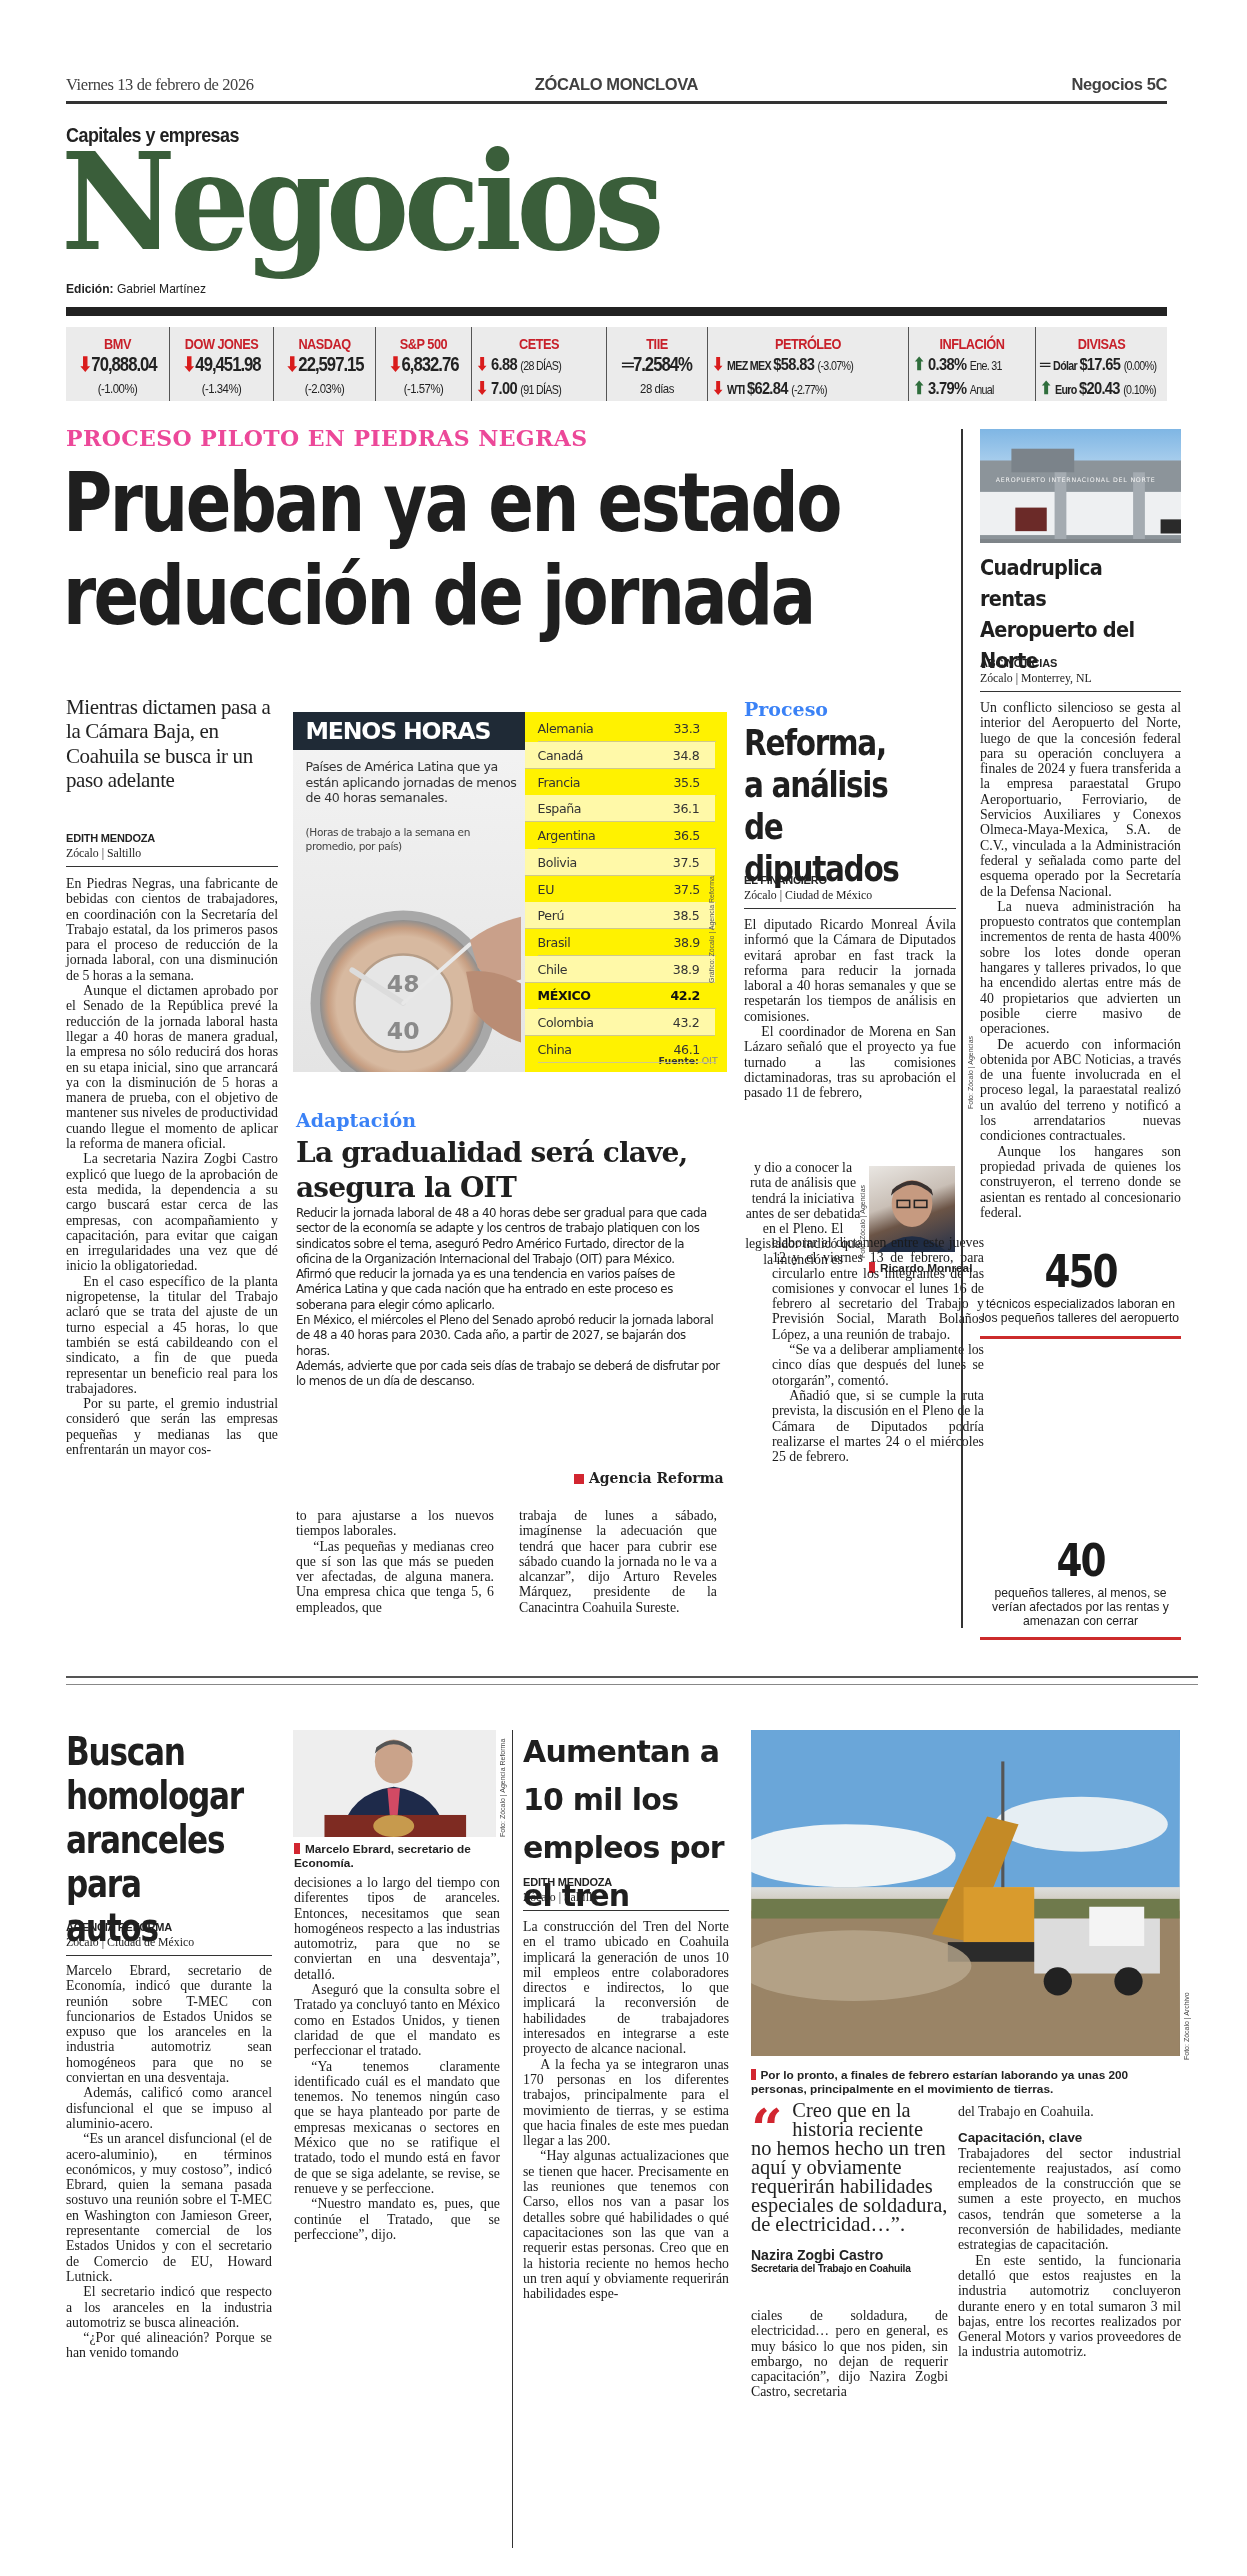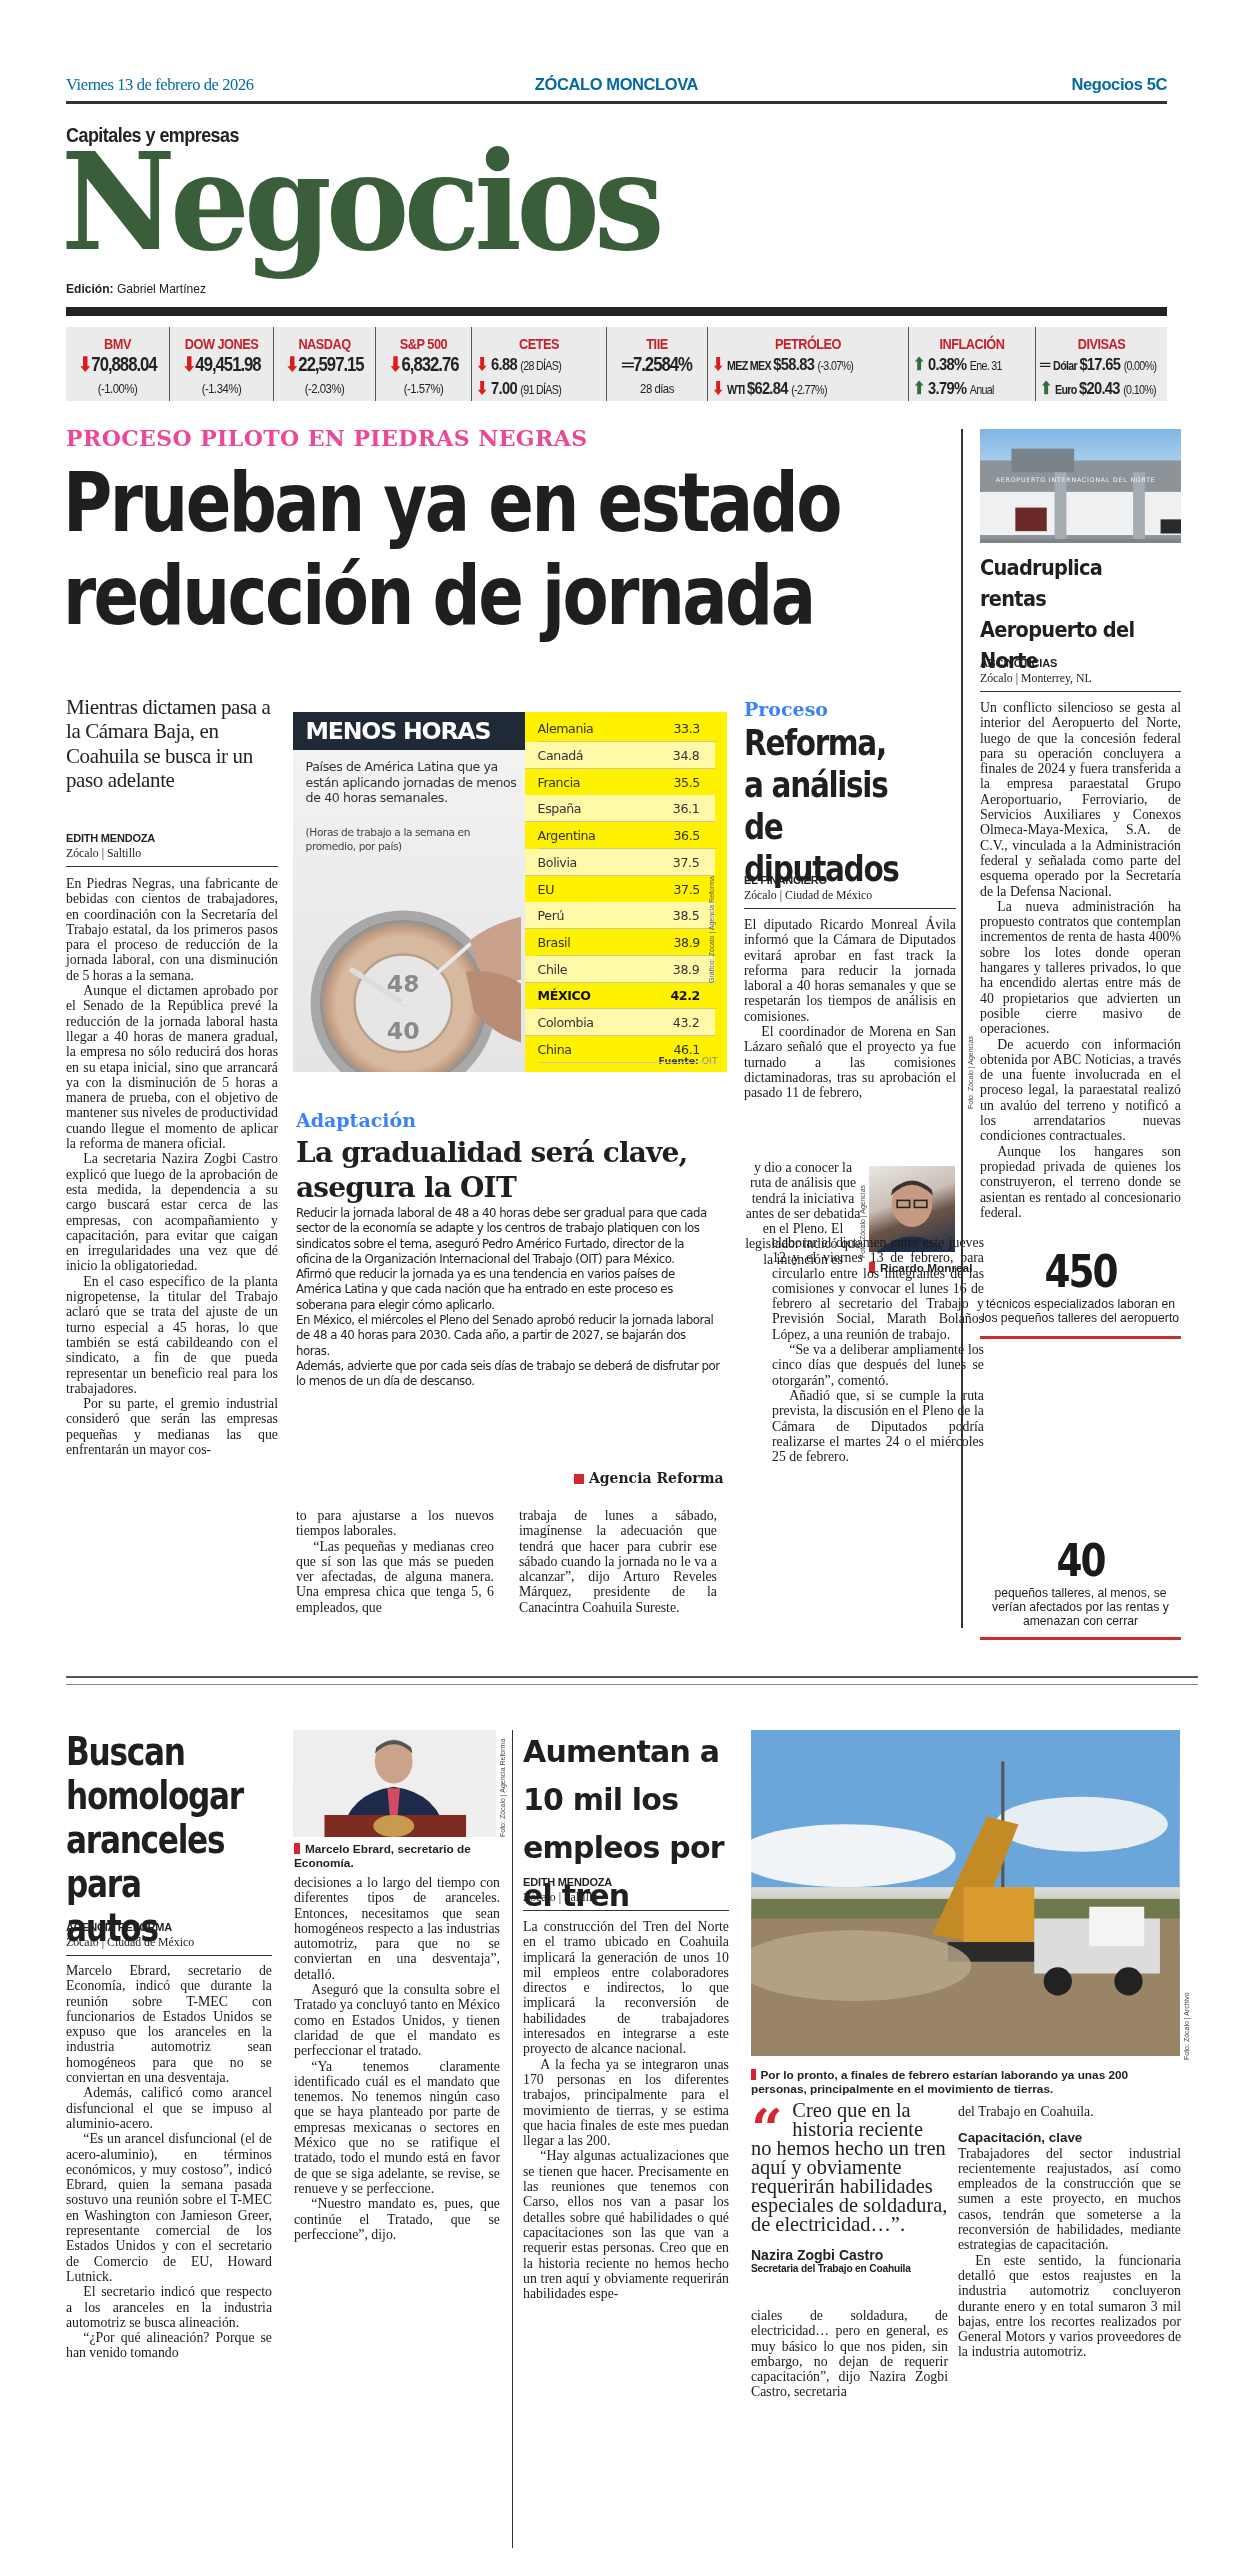--- a/index.html
+++ b/index.html
@@ -2,21 +2,21 @@
 <html style="font-size:12.6px"><head>
 <meta charset="utf-8">
 <style>
   * { box-sizing: border-box; margin: 0; padding: 0; }
   html, body { width: 1248px; height: 2576px; background: #ffffff; overflow: hidden; }
   body { position: relative; font-family: "Liberation Serif", serif; color: #222; }
 
   .abs { position: absolute; }
 
   
-  .topline { left: 66px; top: 75px; width: 1101px; height: 23.6px; font-family: "Liberation Sans", sans-serif; font-size: 16.5px; color: #0369a1; }
+  .topline { left: 66px; top: 75px; width: 1101px; height: 23.6px; font-family: "Liberation Sans", sans-serif; font-size: 16.5px; color: #404040; }
   .topline .l { position: absolute; left: 0; top: 0; font-family: "Liberation Serif", serif; letter-spacing: -0.4px; }
   .topline .c { position: absolute; left: 0; width: 100%; text-align: center; top: 0; font-weight: bold; letter-spacing: -0.4px; }
   .topline .r { position: absolute; right: 0; top: 0; font-weight: bold; letter-spacing: -0.4px; }
   .rule1 { left: 66px; top: 101px; width: 1101px; height: 3.1px; background: #333; }
   .section-kicker { left: 66px; top: 124px; font-family: "Liberation Sans", sans-serif; font-weight: bold; font-size: 20.4px; color: #222; letter-spacing: -0.6px; transform: scaleX(0.88); transform-origin: left; }
   .masthead { left: 61px; top: 134px; font-family: "DejaVu Serif", serif; font-weight: bold; font-size: 135px; color: #3a5e3a; letter-spacing: -6.3px; line-height: 1; transform: scaleX(0.93); transform-origin: left; }
   .editor { left: 66px; top: 281px; font-family: "Liberation Sans", sans-serif; font-size: 13.4px; color: #222; transform: scaleX(0.9); transform-origin: left; }
   .editor b { font-weight: bold; }
   .rule2 { left: 66px; top: 307px; width: 1101px; height: 8.6px; background: #222; }
 

